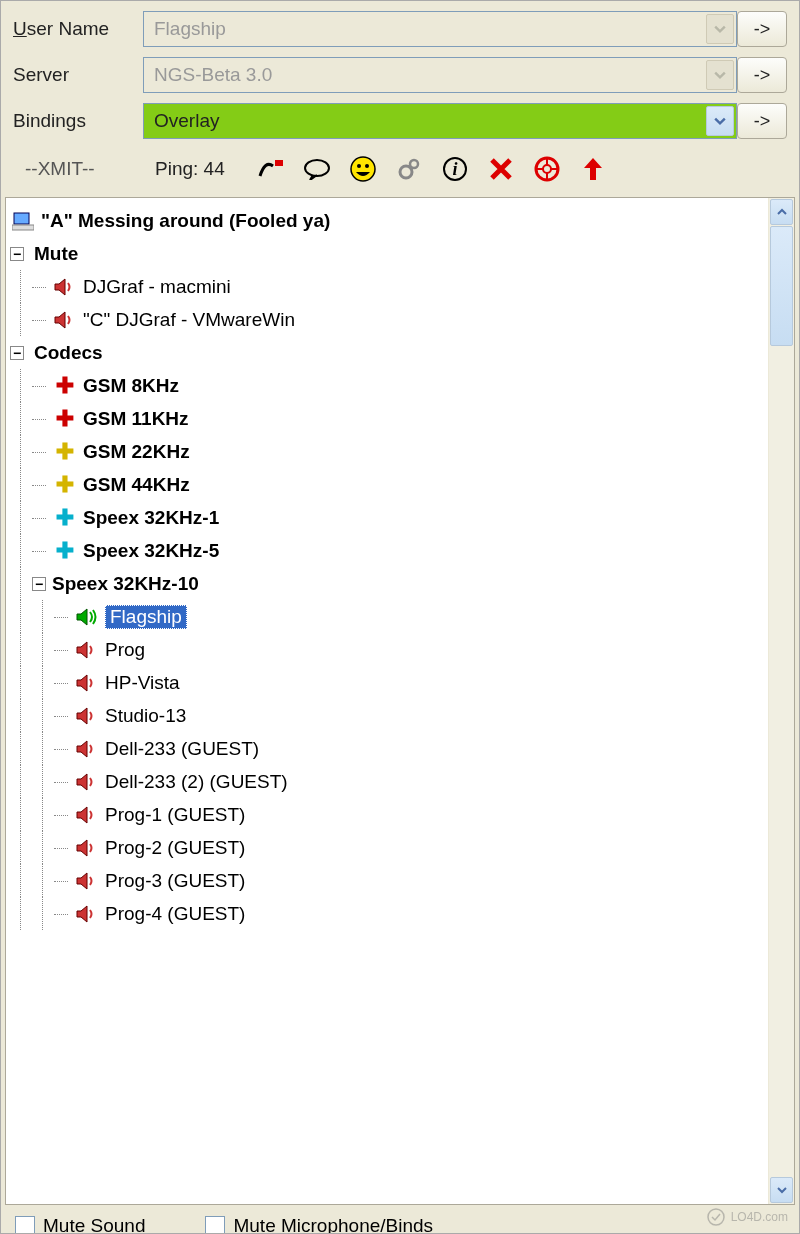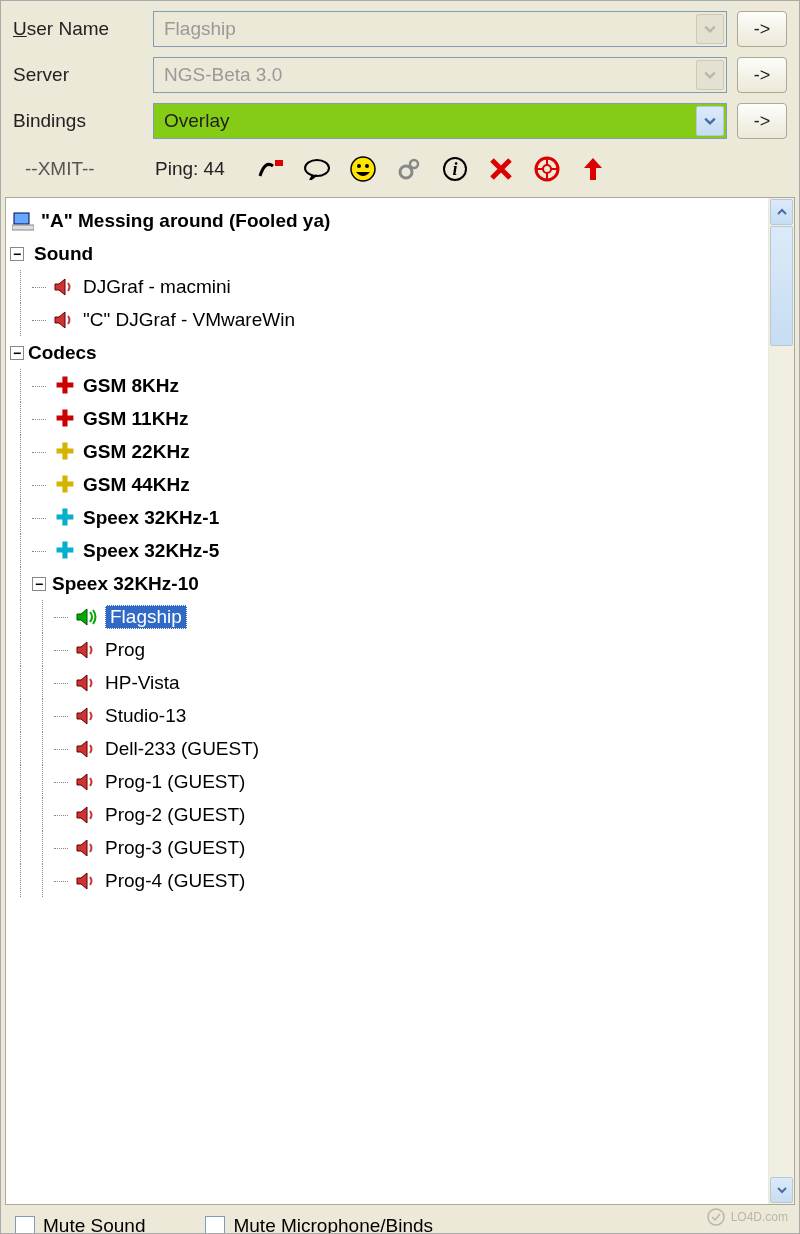--- a/index.html
+++ b/index.html
@@ -14,21 +14,20 @@
     border: 1px solid #aaa;
   }
   .header {
     background: #ece9d8;
     padding: 10px 12px 4px 12px;
   }
   .row {
     display: flex;
     align-items: center;
     margin-bottom: 10px;
-    gap: 10px;
   }
   .row-label {
     width: 130px;
     color: #222;
     flex-shrink: 0;
   }
   .row-label .ul { text-decoration: underline; }
   .combo {
     flex: 1;
     height: 36px;
@@ -266,21 +265,21 @@
           <svg width="22" height="20" viewBox="0 0 22 20">
             <rect x="2" y="2" width="15" height="11" fill="#6af" stroke="#005"></rect>
             <rect x="0" y="14" width="22" height="5" fill="#ddd" stroke="#888"></rect>
           </svg>
         </div>
       <span>"A" Messing around (Fooled ya)</span>
     </div>
 
     <div class="node bold">
       <div class="expander">−</div>
-      <span style="margin-left:6px;">Sound</span>
+      <span style="margin-left:6px;">Mute</span>
     </div>
 
     <div id="away-users">
         <div class="node">
           <div class="lines">
             <div class="v"></div>
             <div class="h"></div>
           </div>
           <div class="ico speaker-red">
             <svg viewBox="0 0 22 18">
@@ -300,21 +299,21 @@
               <path d="M1 6 L5 6 L11 1 L11 17 L5 12 L1 12 Z" fill="#c33" stroke="#600"></path>
               <path d="M14 5 Q17 9 14 13" fill="none" stroke="#c33" stroke-width="2"></path>
             </svg>
           </div>
           <span>"C" DJGraf - VMwareWin</span>
         </div>
       </div>
 
     <div class="node bold">
       <div class="expander">−</div>
-      <span style="">Codecs</span>
+      <span style="margin-left:6px;">Codecs</span>
     </div>
 
     <div id="codec-list">
         <div class="node bold">
           <div class="lines">
             <div class="v"></div>
             <div class="h"></div>
           </div>
           <div class="ico plus-red">✚</div>
           <span>GSM 8KHz</span>
@@ -434,20 +433,34 @@
             <div class="v"></div>
             <div class="h"></div>
           </div>
           <div class="ico speaker-red">
             <svg viewBox="0 0 22 18">
               <path d="M1 6 L5 6 L11 1 L11 17 L5 12 L1 12 Z" fill="#c33" stroke="#600"></path>
               <path d="M14 5 Q17 9 14 13" fill="none" stroke="#c33" stroke-width="2"></path>
             </svg>
           </div>
           <span>Dell-233 (GUEST)</span>
+        </div>
+        <div class="node">
+          <div class="lines">
+            <div class="v"></div>
+            <div class="v"></div>
+            <div class="h"></div>
+          </div>
+          <div class="ico speaker-red">
+            <svg viewBox="0 0 22 18">
+              <path d="M1 6 L5 6 L11 1 L11 17 L5 12 L1 12 Z" fill="#c33" stroke="#600"></path>
+              <path d="M14 5 Q17 9 14 13" fill="none" stroke="#c33" stroke-width="2"></path>
+            </svg>
+          </div>
+          <span>Dell-233 (2) (GUEST)</span>
         </div>
         <div class="node">
           <div class="lines">
             <div class="v"></div>
             <div class="v"></div>
             <div class="h"></div>
           </div>
           <div class="ico speaker-red">
             <svg viewBox="0 0 22 18">
               <path d="M1 6 L5 6 L11 1 L11 17 L5 12 L1 12 Z" fill="#c33" stroke="#600"></path>

